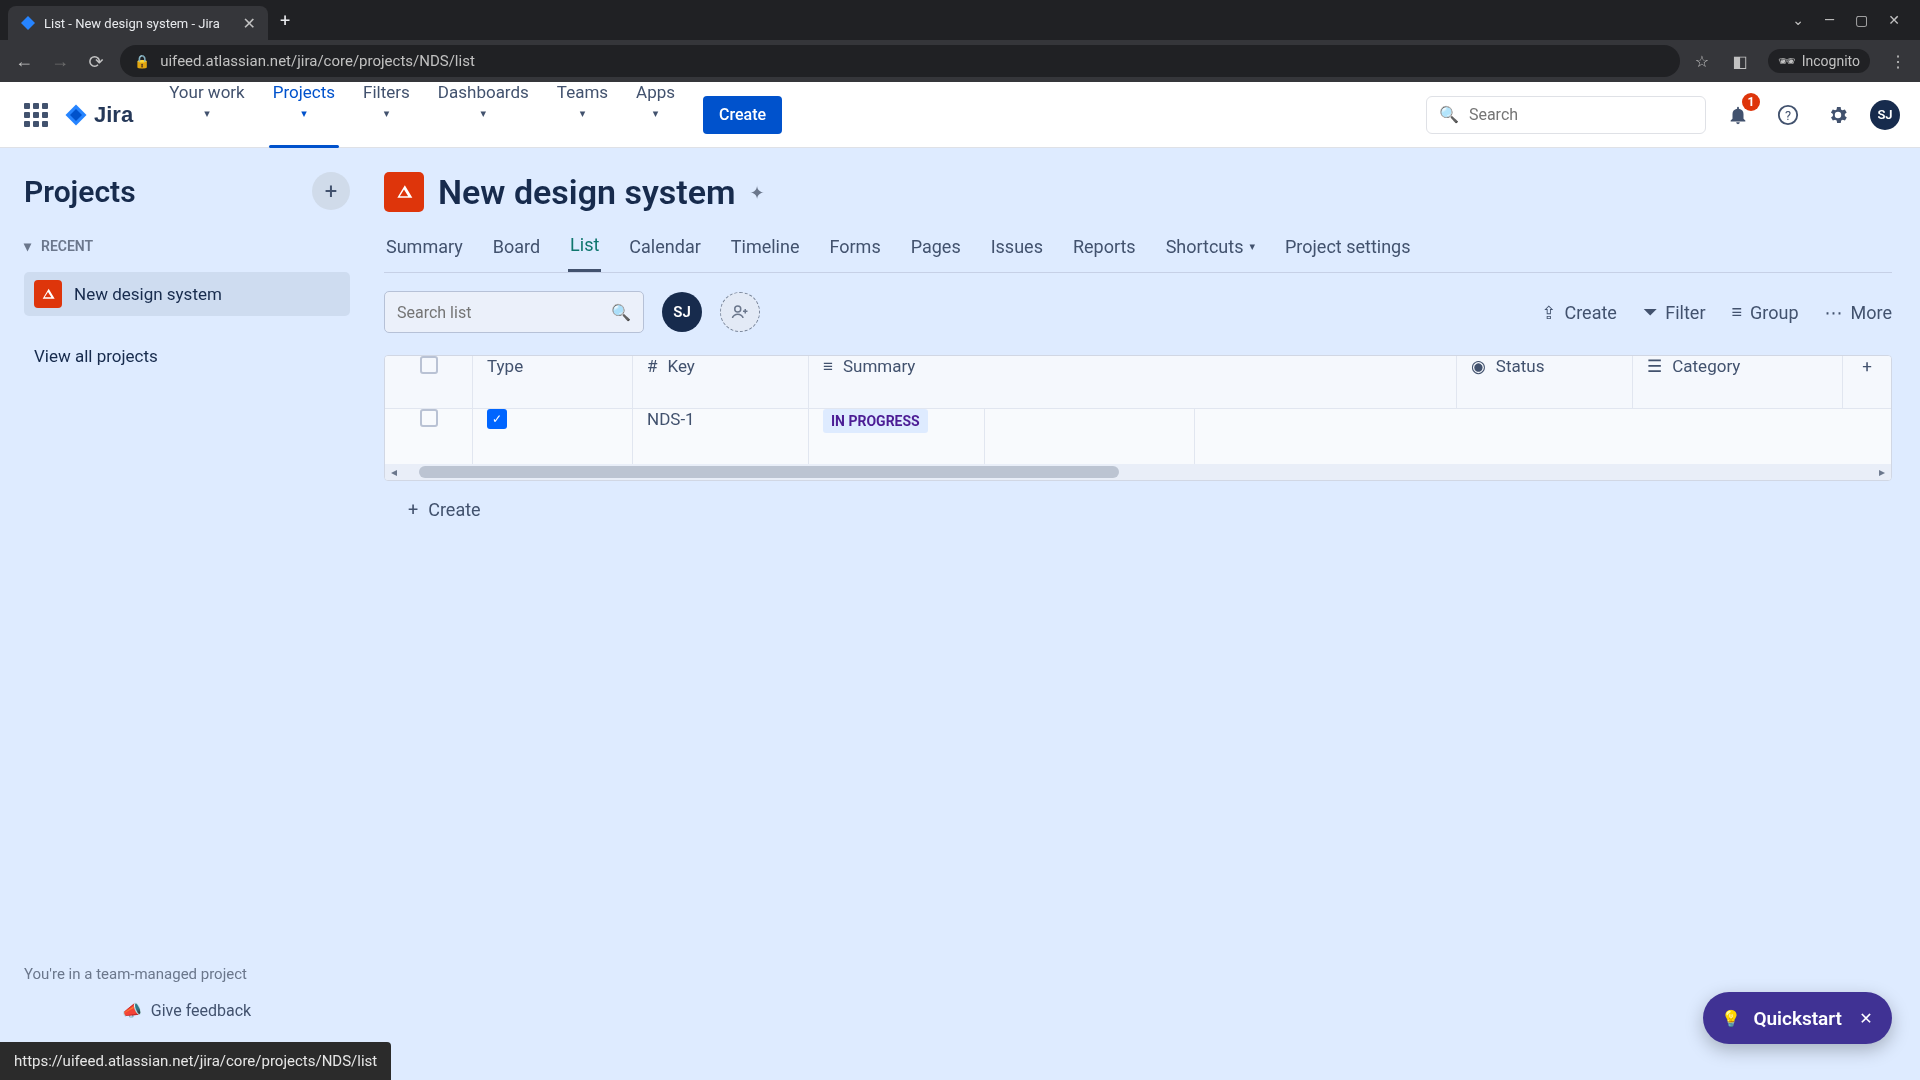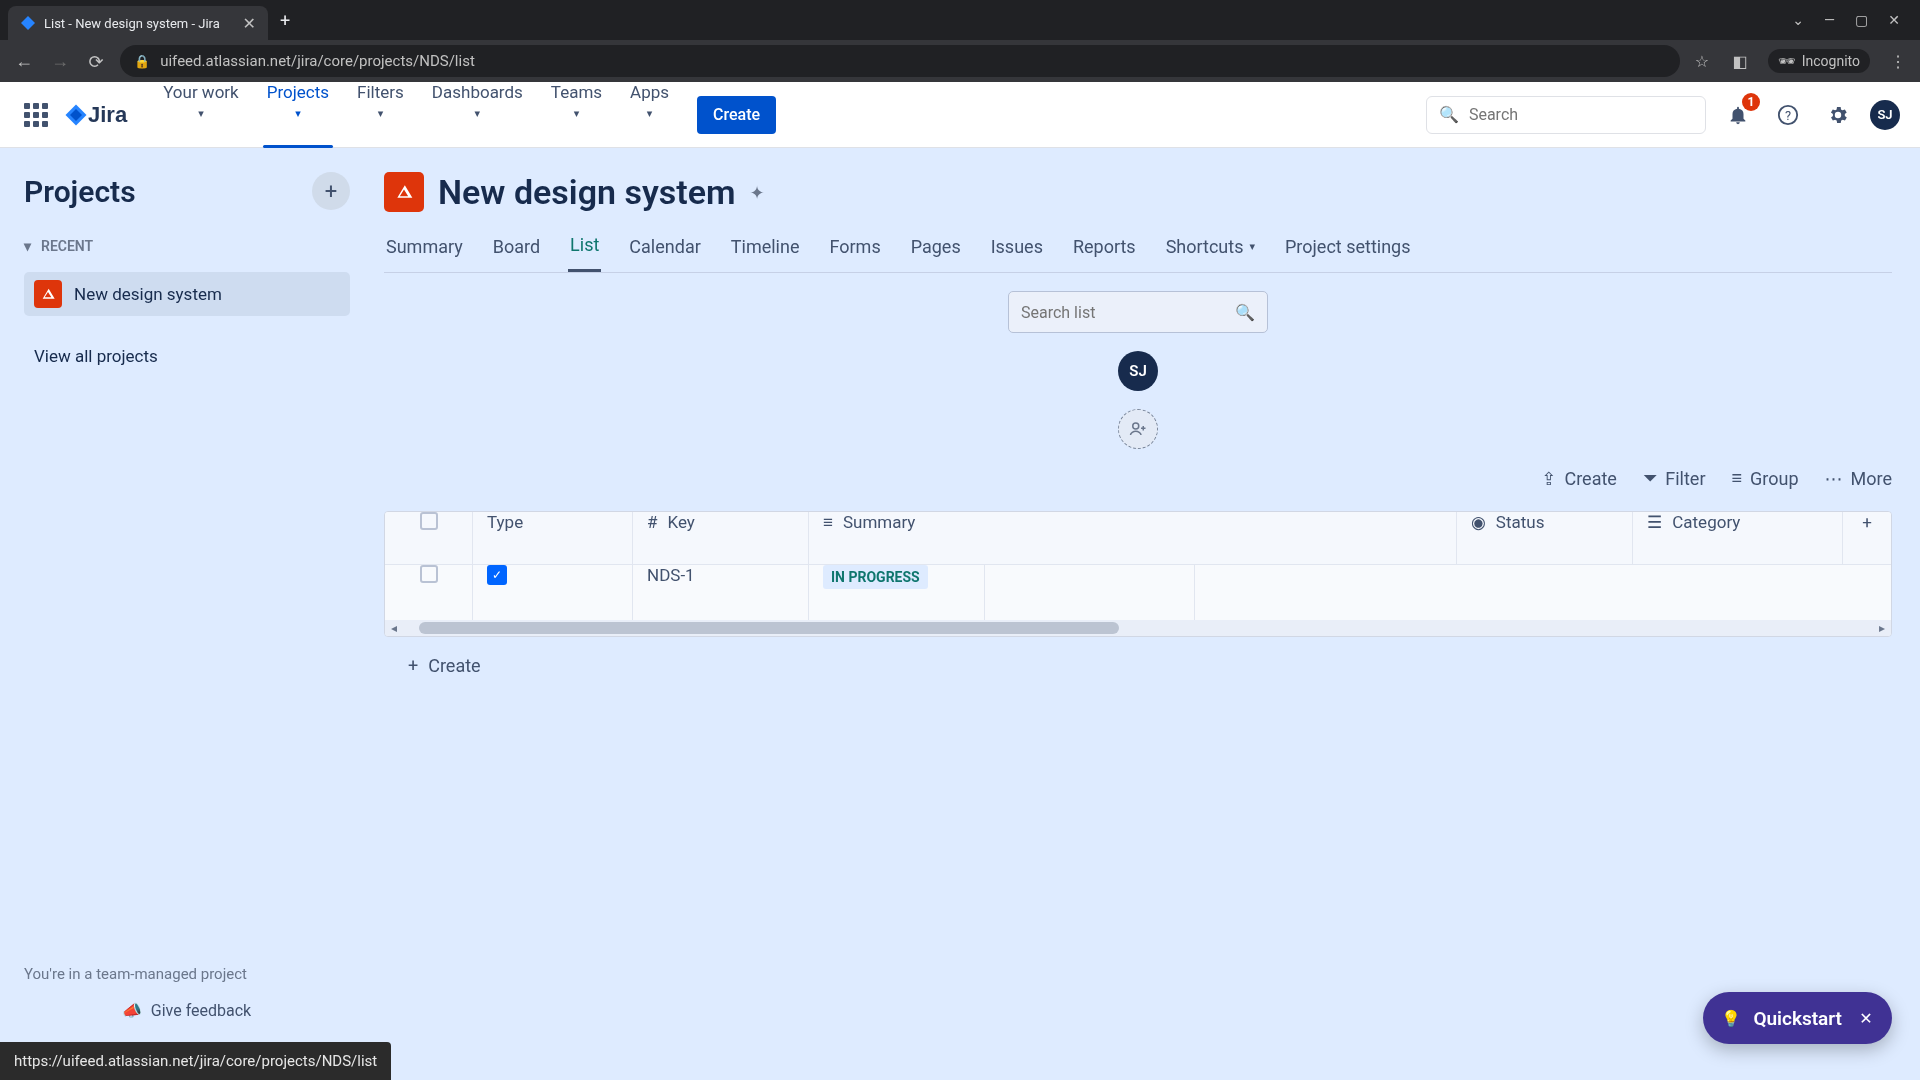--- a/index.html
+++ b/index.html
@@ -24,21 +24,21 @@
   .addr-right { display:flex; align-items:center; gap:18px; color:#c1c1c1;}
   .incognito-pill { display:flex; align-items:center; gap:6px; background:#202124; padding:4px 10px; border-radius:16px; font-size:14px;}
   .addr-icon { width:20px; height:20px; display:flex; align-items:center; justify-content:center; font-size:16px;}
 
   
   .app { background:#fff; height: 998px; display:flex; flex-direction:column;}
   .top-nav { height:66px; border-bottom:1px solid #dfe1e6; display:flex; align-items:center; padding:0 20px; gap:4px; position:relative;}
   .app-switcher { width:32px; height:32px; display:flex; align-items:center; justify-content:center; cursor:pointer;}
   .grid-dots { display:grid; grid-template-columns:repeat(3,6px); grid-gap:3px;}
   .grid-dots span{ width:6px; height:6px; background:#42526e; border-radius:1px;}
-  .jira-logo { display:flex; align-items:center; gap:0; margin-left:8px; margin-right:20px;justify-content:center;}
+  .jira-logo { display:flex; align-items:center; gap:6px; margin-left:8px; margin-right:20px;justify-content:center;}
   .jira-logo-text { font-family: "Segoe UI", Arial, sans-serif; font-weight:700; color:#253858; font-size:22px;}
   .nav-item { display:flex; align-items:center; padding:0 12px; height:66px; font-size:17px; color:#42526e; cursor:pointer; gap:5px; position:relative;flex-direction:column;}
   .nav-item.active { color:#0052cc;}
   .nav-item.active::after { content:""; position:absolute; bottom:0; left:8px; right:8px; height:3px; background:#0052cc; border-radius:2px;}
   .chevron-dn { font-size:11px; color:#42526e;}
   .nav-item.active .chevron-dn{ color:#0052cc;}
   .create-btn { background:#0052cc; color:#fff; border:none; padding:0 16px; height:38px; border-radius:4px; font-size:16px; font-weight:500; margin-left:12px; cursor:pointer;}
   .nav-right { margin-left:auto; display:flex; align-items:center; gap:14px;}
   .search-box { width:280px; height:38px; border:1.5px solid #dfe1e6; border-radius:6px; display:flex; align-items:center; padding:0 12px; gap:10px; color:#6b778c;}
   .search-box input { border:none; outline:none; font-size:16px; color:#172b4d; flex:1; background:transparent;}
@@ -65,21 +65,21 @@
   .page-head { display:flex; align-items:center; gap:14px;}
   .page-icon{ width:40px; height:40px; background:#de350b; border-radius:5px; display:flex;align-items:center;justify-content:center;color:#fff;font-size:20px;}
   .page-title{ font-size:34px; font-weight:600; color:#172b4d;}
   .meta-icon{ color:#6b778c; font-size:18px;}
 
   .tabs { display:flex; gap:26px; margin-top:22px; border-bottom:1px solid #c6d0e6; }
   .tab { padding:0 2px 14px 2px; font-size:18px; color:#42526e; cursor:pointer; display:flex; align-items:center; gap:6px;}
   .tab.active { color:#0f766e; border-bottom:3px solid #42526e; }
   .tab .chev{font-size:11px;}
 
-  .toolbar{ display:flex; align-items:center; margin-top:18px; gap:18px;flex-direction:column;}
+  .toolbar{ display:flex; align-items:center; margin-top:18px; gap:18px;}
   .list-search { width:260px; height:42px; border:1.5px solid #b6c1d7; border-radius:5px; background:#ebf0fa; display:flex; align-items:center; padding:0 12px; color:#6b778c;}
   .list-search input{ border:none; outline:none; background:transparent; font-size:16px; flex:1;}
   .avatar-lg { width:40px;height:40px;border-radius:50%; background:#172b4d; color:#fff; display:flex;align-items:center;justify-content:center;font-size:15px;font-weight:600;}
   .add-person{width:40px;height:40px;border-radius:50%; border:1px dashed #7a869a; display:flex;align-items:center;justify-content:center; color:#6b778c;font-size:18px;background:#e3eaf6;}
   .toolbar-right{ margin-left:auto; display:flex; align-items:center; gap:26px;}
   .tool-btn{ display:flex; align-items:center; gap:8px; font-size:18px; color:#42526e; cursor:pointer;}
 
   .table-wrap{ margin-top:22px;}
   .table{ width:100%; border:1px solid #d1d7e4; background:#f5f8fd; border-radius:4px; overflow:hidden;}
   .thead, .trow { display:flex; align-items:center;}
@@ -87,21 +87,21 @@
   .cell{ padding:0 14px; display:flex; align-items:flex-start; gap:10px; border-right:1px solid #e1e6f0; height:100%;}
   .col-check{ width:88px; justify-content:center;}
   .col-type{ width:160px;}
   .col-key{ width:176px;}
   .col-summary{ flex:1;}
   .col-status{ width:176px;}
   .col-category{ width:210px;}
   .col-add{ width:48px; justify-content:center; border-right:none;}
   .trow{ height:56px; background:#f8fafd; border-top:1px solid #e1e6f0; color:#42526e; font-size:17px;}
   .type-chip{ width:20px; height:20px; background:#0065ff; border-radius:3px; display:flex;align-items:center;justify-content:center; color:#fff; font-size:12px;}
-  .status-pill{ background:#deebff; color:#0f766e; font-size:14px; font-weight:700; padding:4px 8px; border-radius:3px;}
+  .status-pill{ background:#deebff; color:#4c1d95; font-size:14px; font-weight:700; padding:4px 8px; border-radius:3px;}
   .hscroll-track{ height:16px; background:#e9eef8; display:flex; align-items:center;}
   .hscroll-thumb{ height:12px; background:#bcc4d2; border-radius:6px; margin-left:16px; width:700px;}
   .hscroll-arrow{ width:18px; text-align:center; color:#6b778c; font-size:12px;}
   .create-row{ display:flex; align-items:center; gap:10px; padding:18px 24px; font-size:18px; color:#42526e; cursor:pointer;}
   .checkbox-box{ width:18px;height:18px; border:2px solid #b9c2d4; border-radius:3px;}
 
   
   .quickstart{ position:fixed; right:28px; bottom:36px; background:#403294; color:#fff; height:52px; border-radius:26px; display:flex; align-items:center; gap:12px; padding:0 14px 0 18px; box-shadow:0 6px 18px rgba(0,0,0,0.25);}
   .quickstart .qs-text{ font-size:19px; font-weight:600;}
   .qs-close{ width:24px;height:24px;border-radius:50%;display:flex;align-items:center;justify-content:center;}

